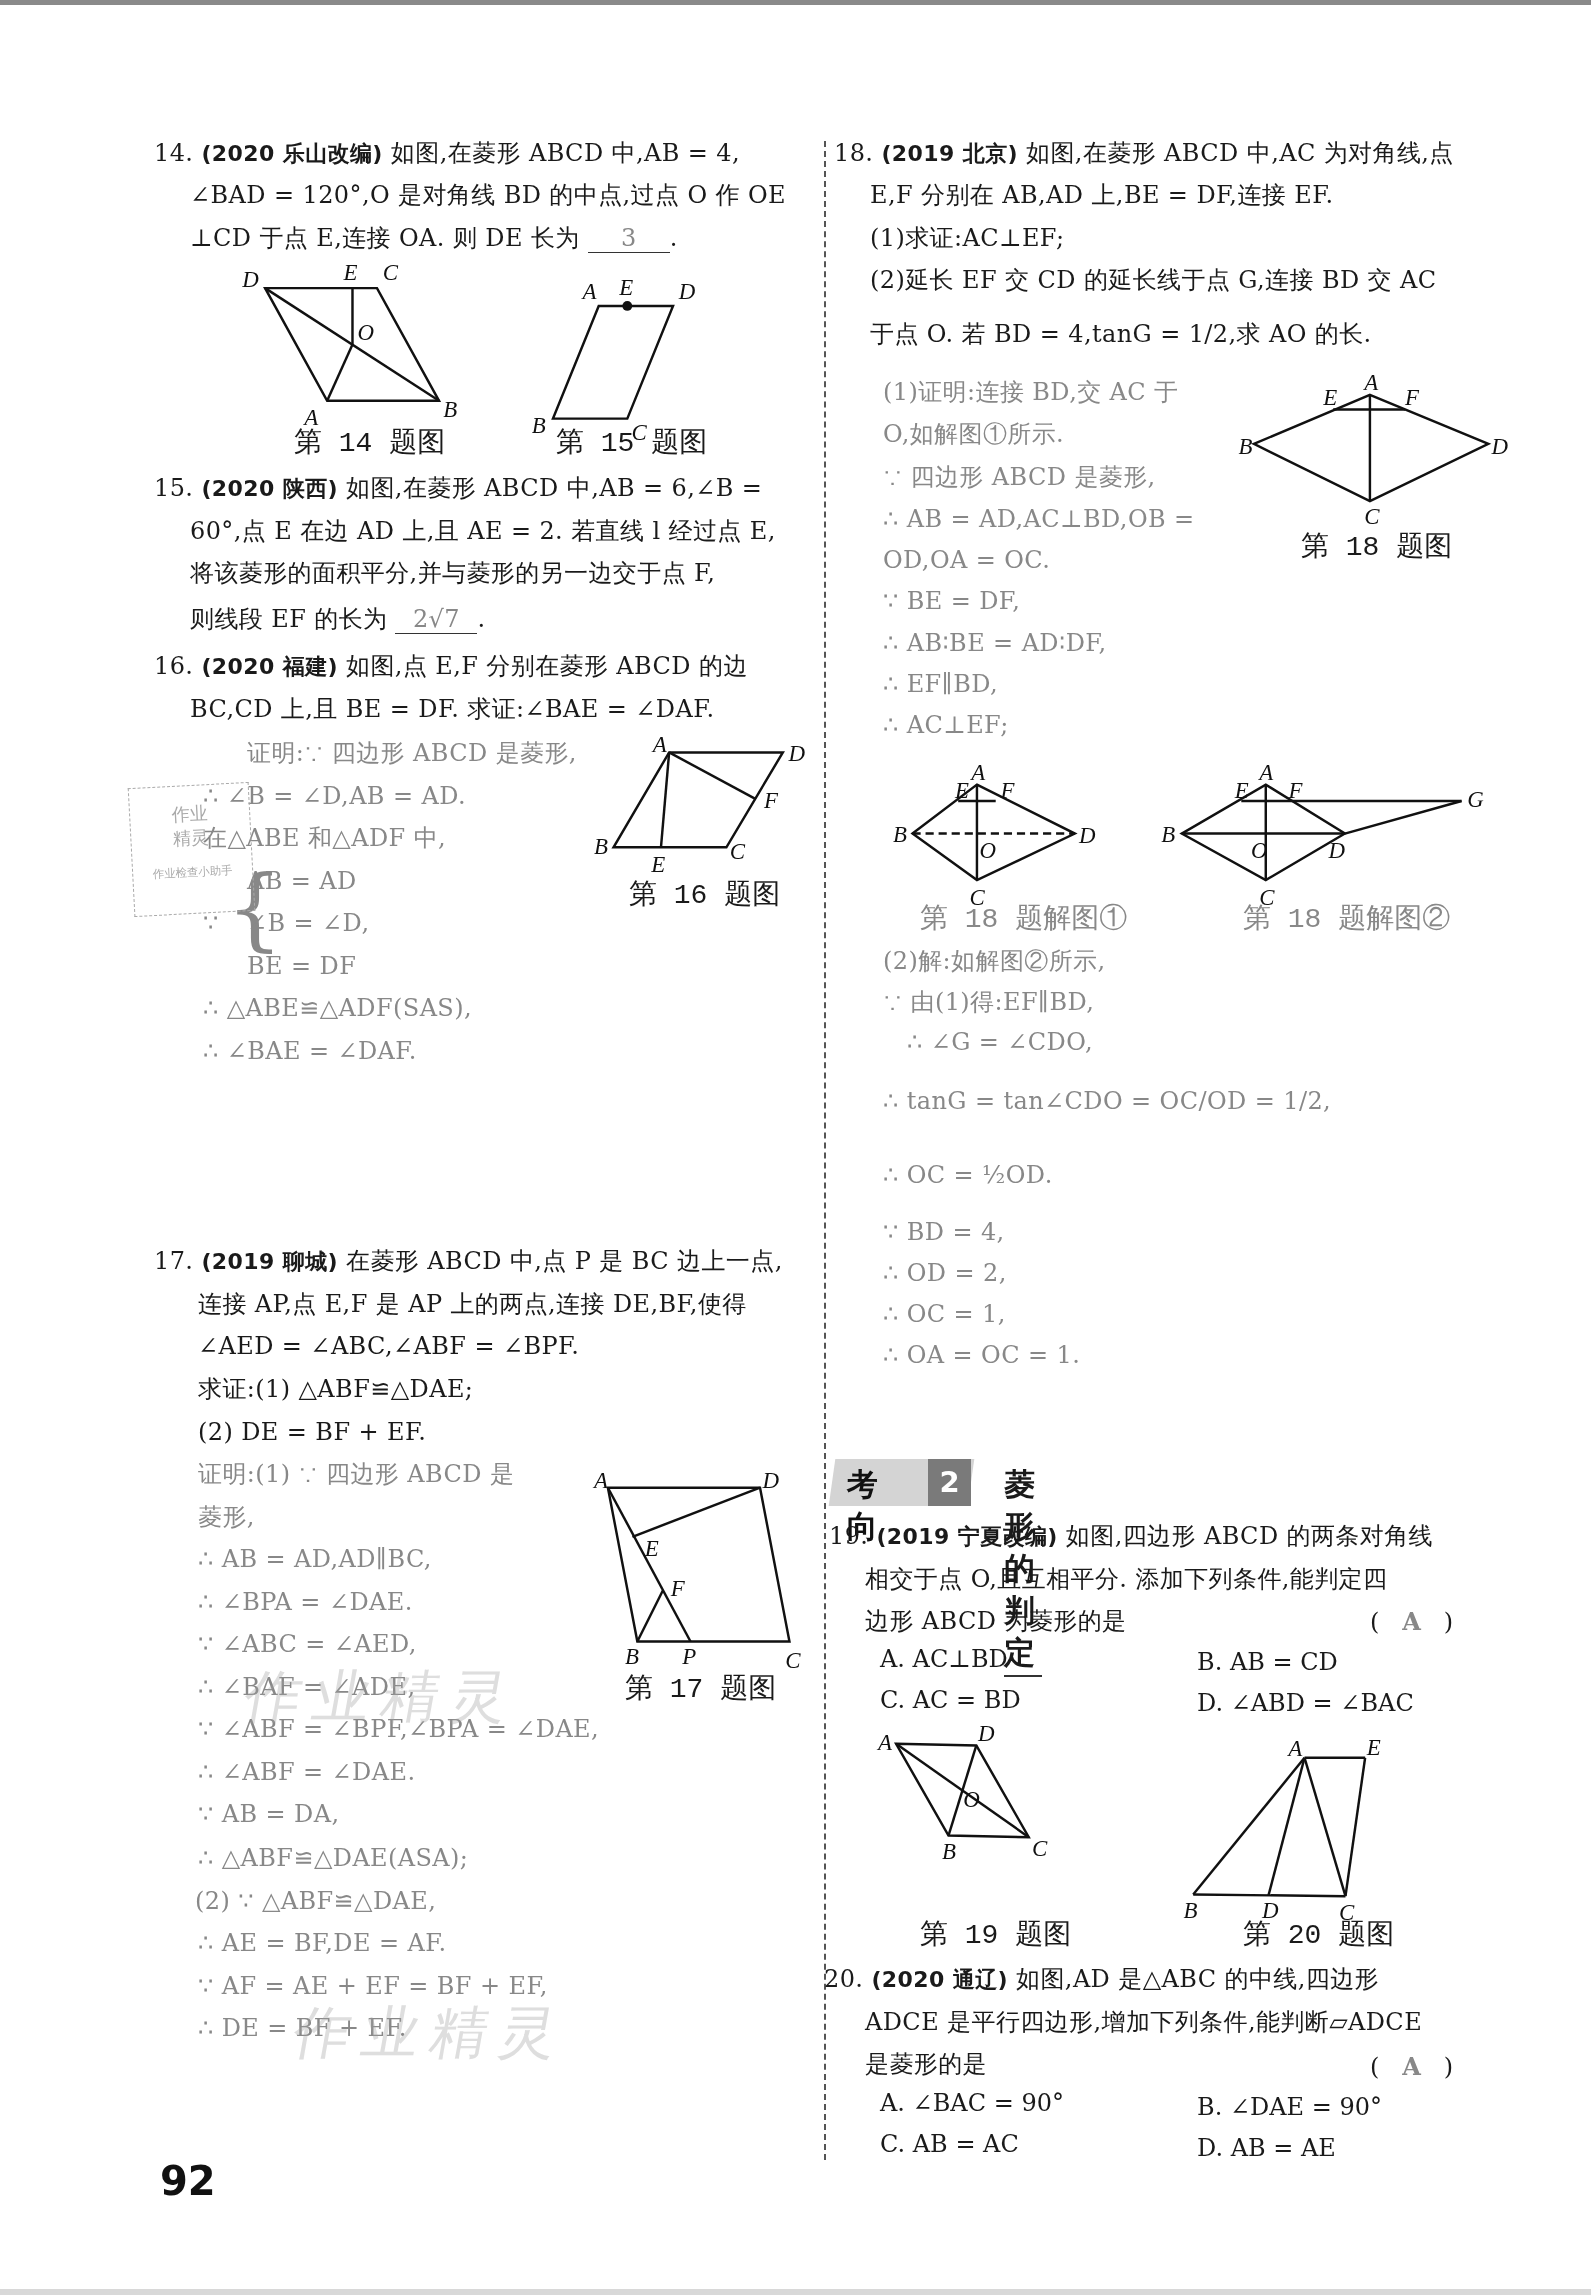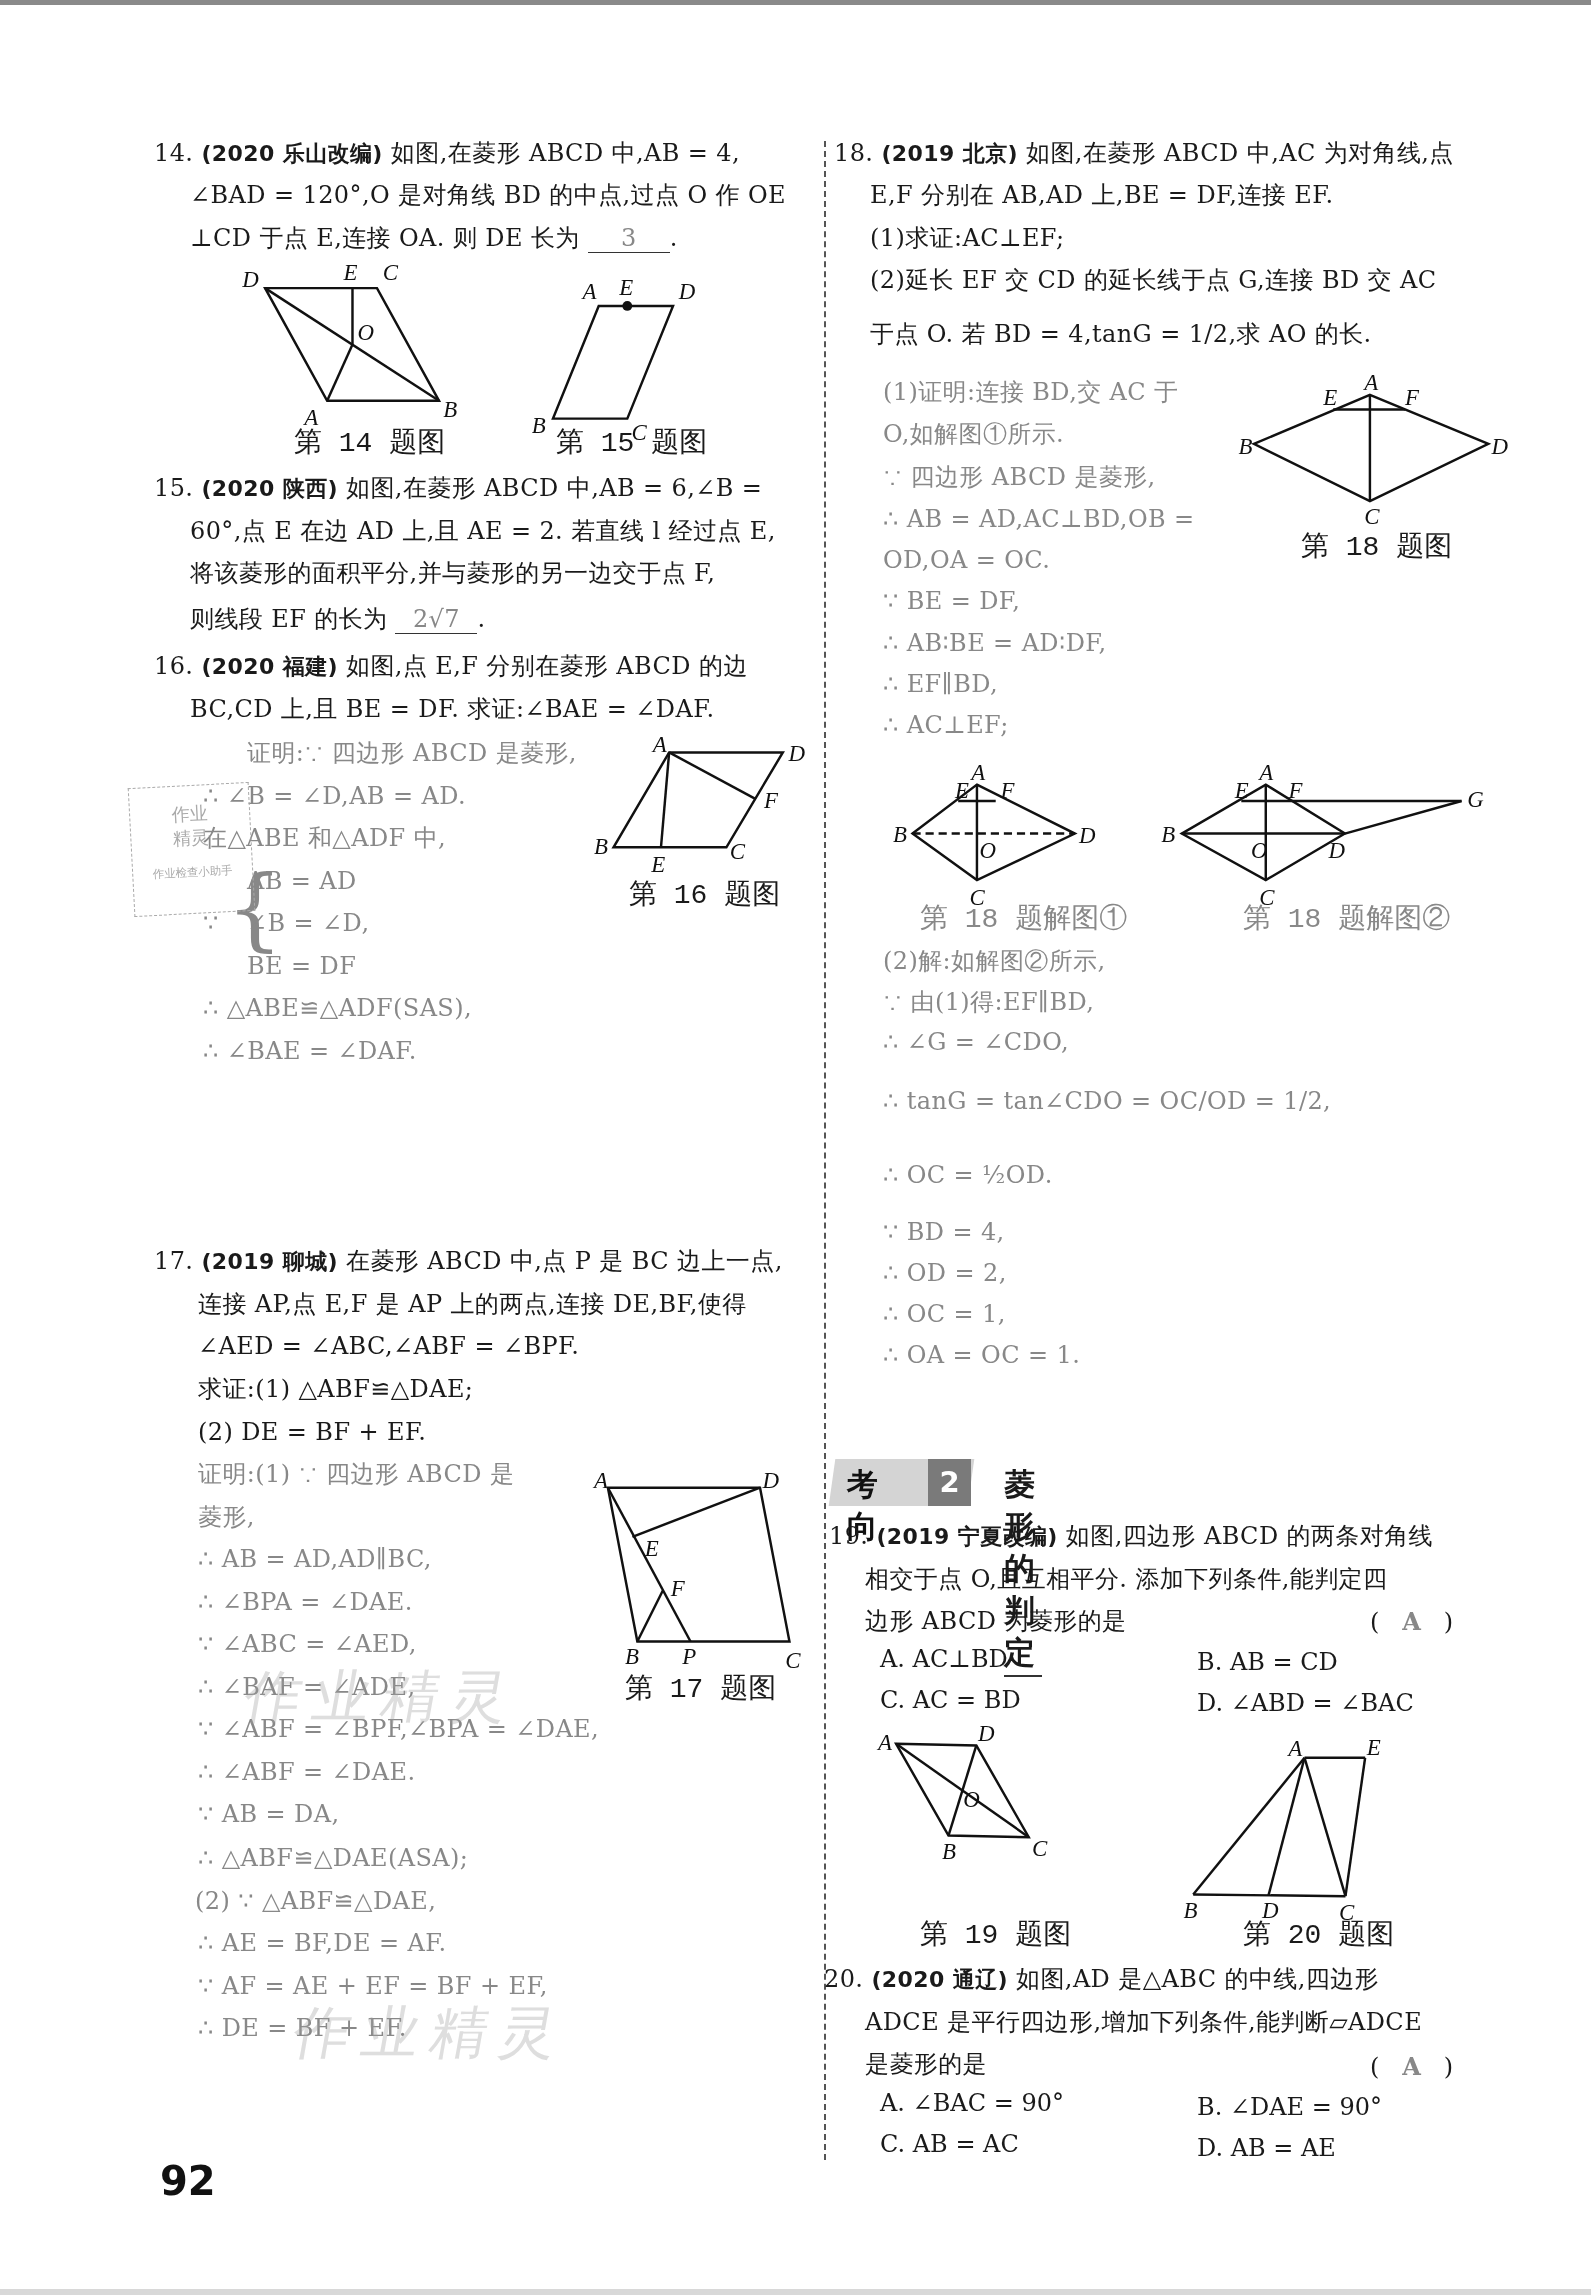--- a/index.html
+++ b/index.html
@@ -232,21 +232,21 @@
       <text x="365" y="68">G</text>
     <text x="-10" y="110">B</text>
       <text x="195" y="130">D</text>
       <text x="100" y="130">O</text>
       <text x="110" y="188">C</text>
   </svg>
   <div class="cap gray" style="left:1243px;top:899px;">第 18 题解图②</div>
 
   <div class="line ans" style="left:883px;top:947px;">(2)解:如解图②所示,</div>
   <div class="line ans" style="left:883px;top:988px;">∵ 由(1)得:EF∥BD,</div>
-  <div class="line ans" style="left:883px;top:1028px;text-align:center;">∴ ∠G = ∠CDO,</div>
+  <div class="line ans" style="left:907px;top:1028px;text-align:center;">∴ ∠G = ∠CDO,</div>
   <div class="line ans" style="left:883px;top:1087px;">∴ tanG = tan∠CDO = OC/OD = 1/2,</div>
   <div class="line ans" style="left:883px;top:1161px;">∴ OC = ½OD.</div>
   <div class="line ans" style="left:883px;top:1218px;">∵ BD = 4,</div>
   <div class="line ans" style="left:883px;top:1259px;">∴ OD = 2,</div>
   <div class="line ans" style="left:883px;top:1300px;text-align:center;">∴ OC = 1,</div>
   <div class="line ans" style="left:883px;top:1341px;">∴ OA = OC = 1.</div>
 </div>
 
 <div class="section">
   <div class="sec-box"></div>

